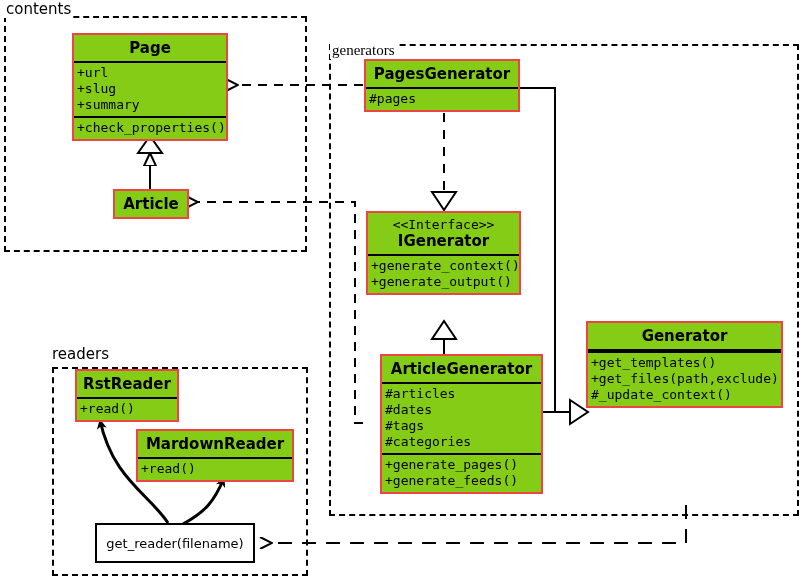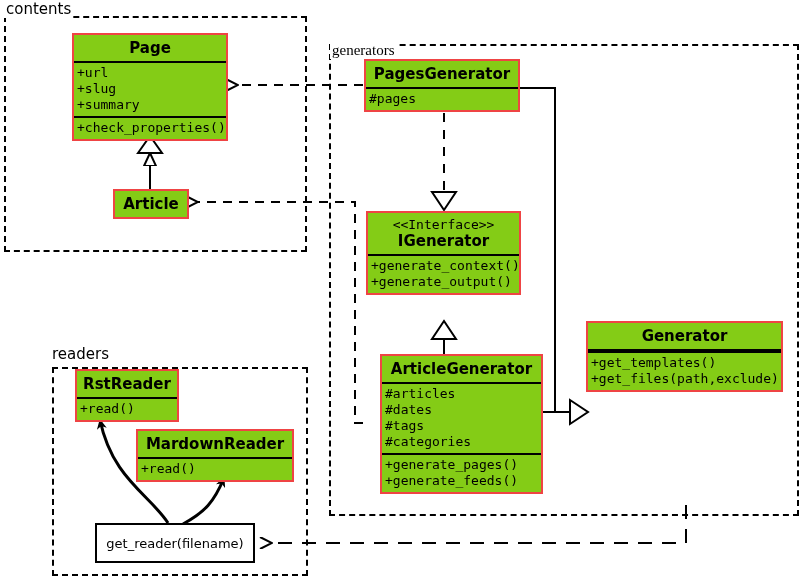--- a/index.html
+++ b/index.html
@@ -135,20 +135,21 @@
     </div>
   </div>
 
   <div class="cls" style="left:586px;top:321px;width:197px;">
     <div class="name">Generator</div>
     <div class="sep"></div>
     <div class="sep"></div>
     <div class="comp">
       <div class="row">+get_templates()</div>
       <div class="row">+get_files(path,exclude)</div>
+      <div class="row">#_update_context()</div>
     </div>
   </div>
 
   <div class="cls" style="left:75px;top:369px;width:104px;">
     <div class="name">RstReader</div>
     <div class="sep"></div>
     <div class="comp">
       <div class="row">+read()</div>
     </div>
   </div>

